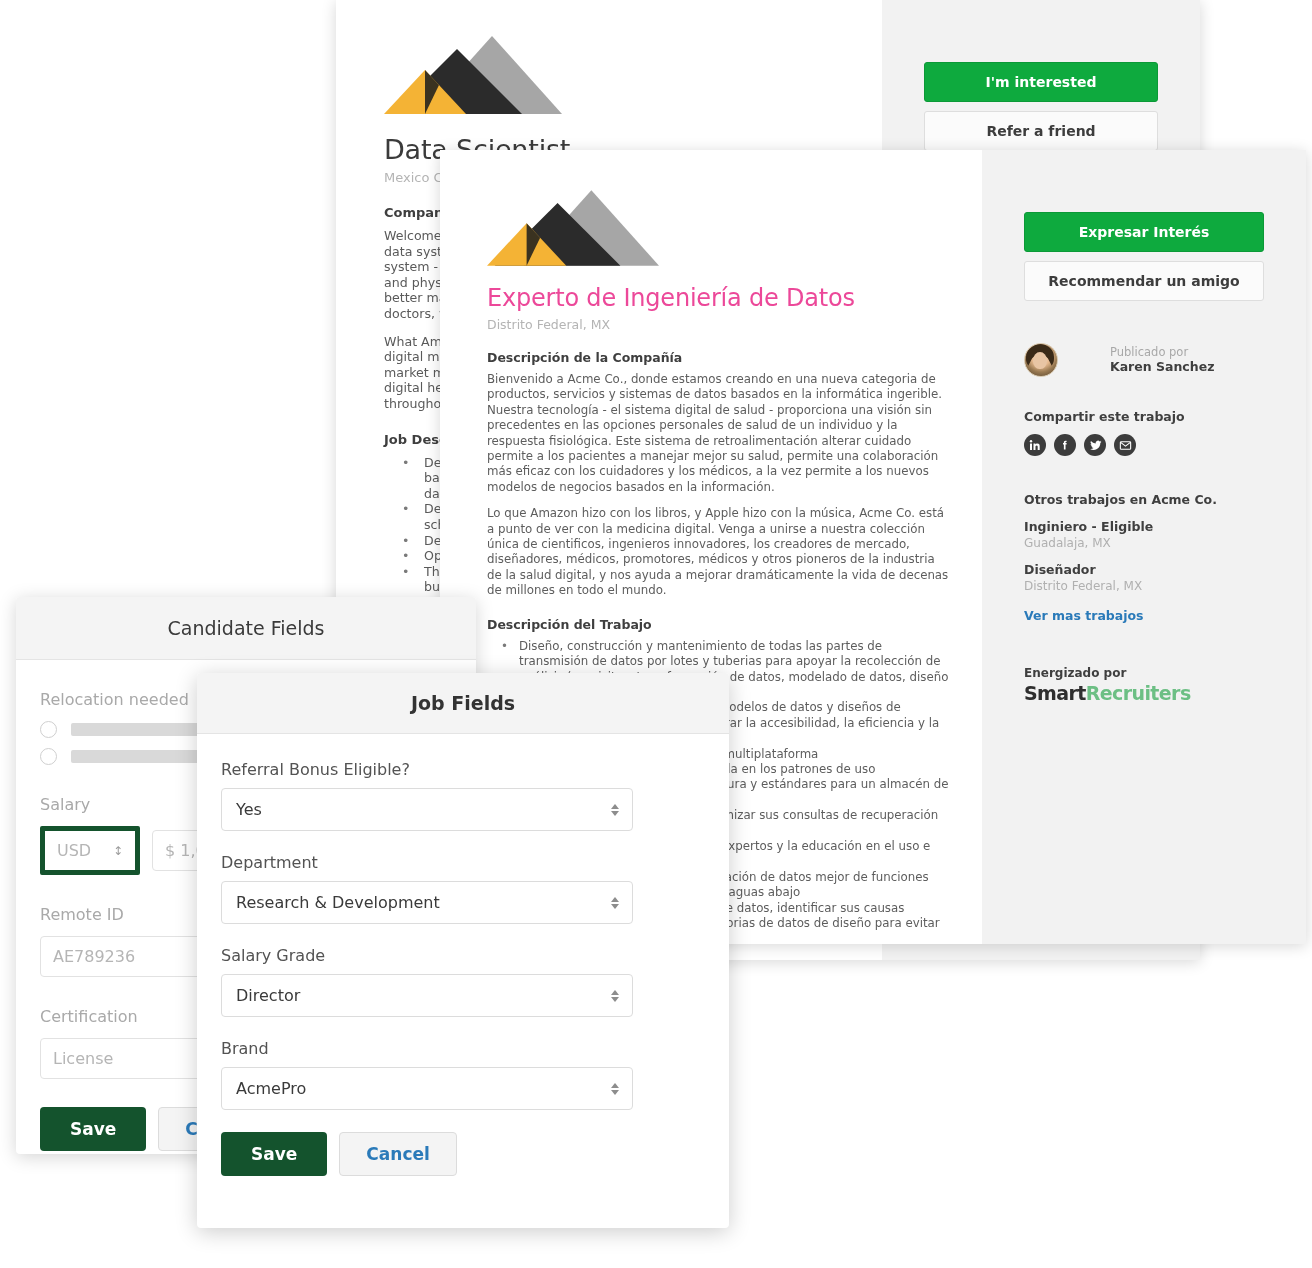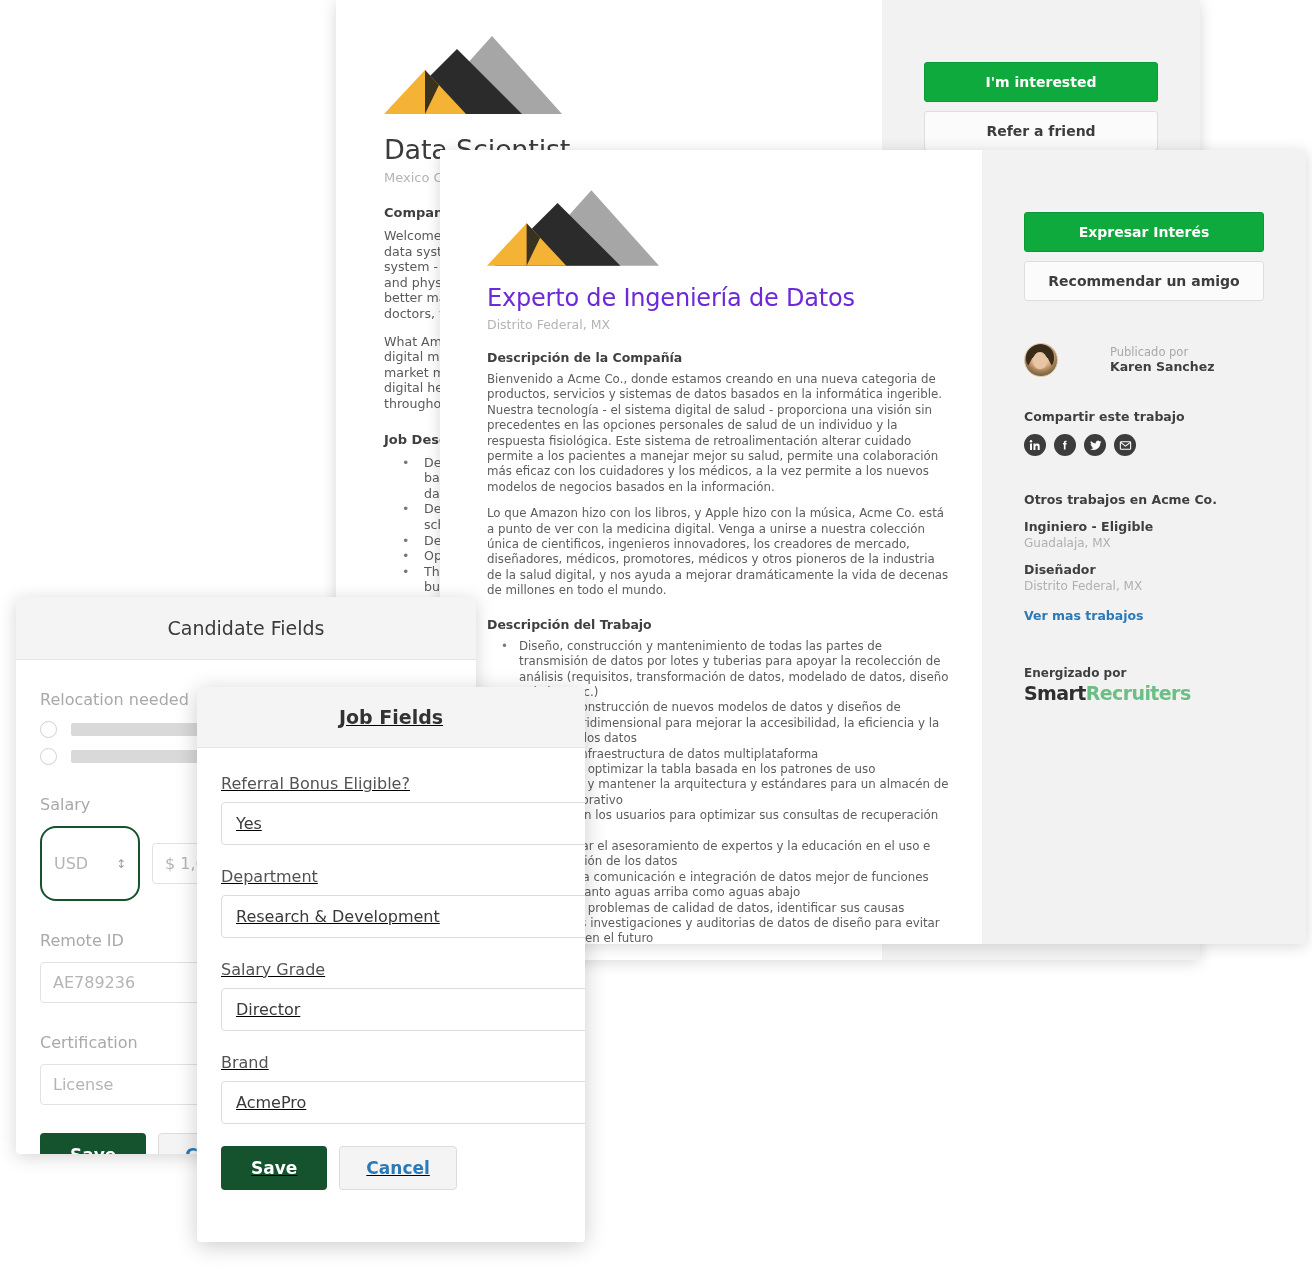--- a/index.html
+++ b/index.html
@@ -134,21 +134,21 @@
     overflow: hidden;
   }
   #card-es .side {
     flex: 1;
     background: #f2f2f2;
     padding: 62px 42px 0 42px;
     box-sizing: border-box;
   }
   .job-title-es {
     font-size: 24px;
-    color: #6d28d9;
+    color: #ec4899;
     font-weight: 400;
     margin: 16px 0 0 0;
     letter-spacing: -0.2px;
   }
   .job-loc-es {
     font-size: 12.5px;
     color: #b4b4b4;
     margin: 5px 0 0 0;
   }
   .sec-head-es {
@@ -284,26 +284,25 @@
     padding: 12px 30px; cursor: pointer; font-family: inherit;
   }
   .btn-cancel {
     background: #f4f4f4; color: #2a7ab9; border: 1px solid #dcdcdc;
     border-radius: 4px; font-size: 17px; font-weight: bold;
     padding: 11px 26px; cursor: pointer; font-family: inherit;
   }
 
   
   #modal-job {
-    left: 197px; top: 687px;
-    width: 388px; height: 555px;
+    left: 197px; top: 673px;
+    width: 532px; height: 555px;
     border-radius: 4px;
     overflow: hidden;
     box-shadow: 0 4px 22px rgba(0,0,0,0.20);
-    text-decoration: underline;
   }
   #modal-job .m-head { font-size: 19px; font-weight: bold; color: #333; padding: 19px 0; }
   #modal-job .m-body { padding: 26px 24px 20px 24px; }
   #modal-job .f-label { color: #535353; font-size: 16px; margin-bottom: 9px; }
   .jf-select {
     width: 412px; position: relative;
     border: 1px solid #dcdcdc; border-radius: 4px;
     background: #fff;
     font-size: 16px; color: #3a3a3a;
     padding: 11px 14px; box-sizing: border-box;
@@ -313,23 +312,23 @@
   .jf-select .arrows {
     position: absolute; right: 13px; top: 50%; transform: translateY(-50%);
     display: flex; flex-direction: column; gap: 2px;
   }
   .ar { width: 0; height: 0; border-left: 4px solid transparent; border-right: 4px solid transparent; }
   .ar.up { border-bottom: 5px solid #8d8d8d; }
   .ar.dn { border-top: 5px solid #8d8d8d; }
 
   .sel-mini {
     width: 100px; position: relative;
-    border: 2px solid #14532d; border-radius: 16px;
+    border: 5px solid #14532d; border-radius: 2px;
     background:#fff; color:#b5b5b5; font-size: 16px;
-    padding: 26px 12px; box-sizing: border-box;
+    padding: 10px 12px; box-sizing: border-box;
   }
 </style>
 </head>
 <body>
 
 <div id="stage">
 
   <div class="card" id="card-en">
     <div class="main">
       <div class="logo">

